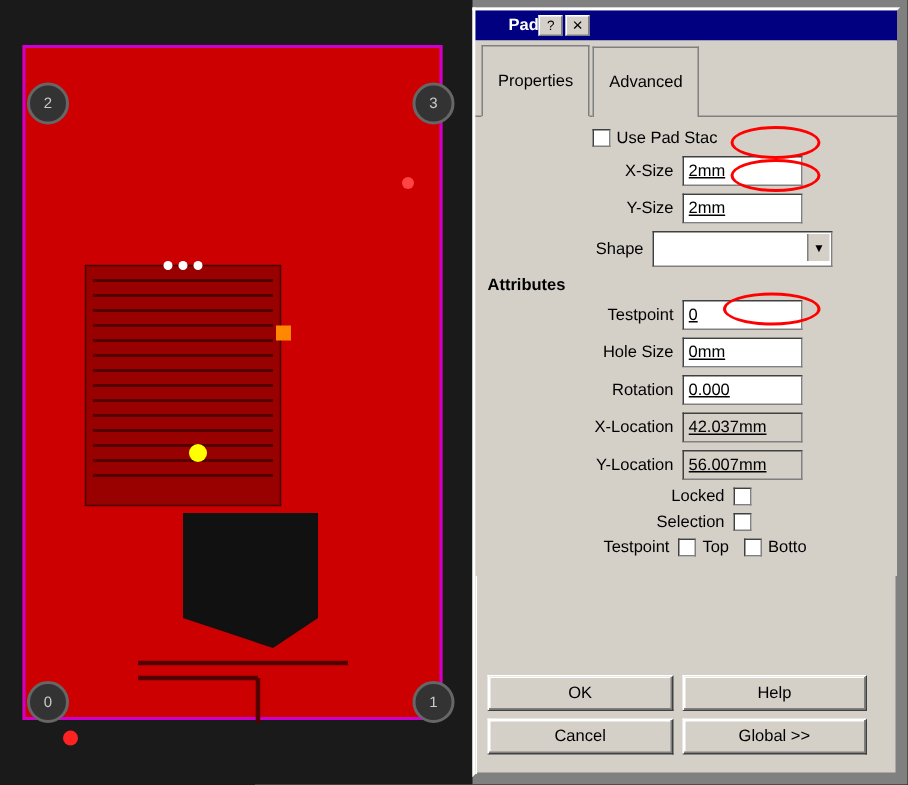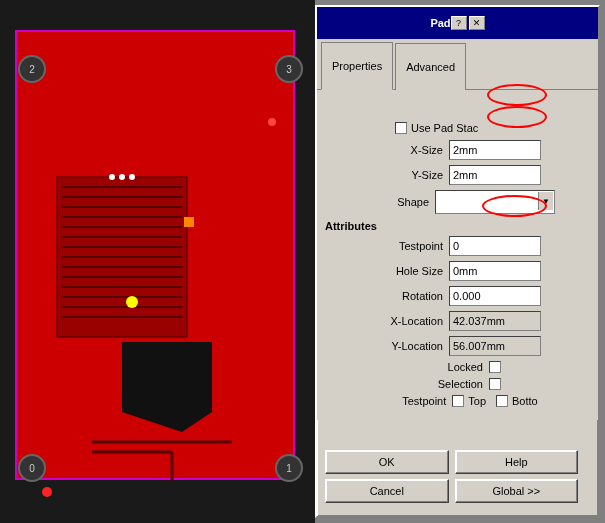--- a/index.html
+++ b/index.html
@@ -85,22 +85,22 @@
       border-bottom-color: #808080;
       box-shadow: inset 1px 1px 0 #fff, inset -1px -1px 0 #808080;
     }
 
     .dialog-titlebar {
       background: #000080;
       color: #fff;
       padding: 3px 22px;
       display: flex;
       align-items: center;
-      justify-content: center;
-      height: 32px;
+      justify-content: flex-start;
+      height: 20px;
     }
 
     .dialog-title {
       font-size: 11px;
       font-weight: bold;
     }
 
     .titlebar-buttons {
       display: flex;
       gap: 2px;
@@ -174,21 +174,21 @@
       height: 20px;
       border: 1px solid #808080;
       border-top-color: #404040;
       border-left-color: #404040;
       background: #fff;
       padding: 1px 3px;
       font-size: 11px;
       font-family: 'MS Sans Serif', Arial, sans-serif;
     }
 
-    .form-input-sm { width: 92px; }
+    .form-input-sm { width: 80px; text-decoration: underline; }
 
     .form-select {
       height: 20px;
       border: 1px solid #808080;
       border-top-color: #404040;
       border-left-color: #404040;
       background: #fff;
       font-size: 11px;
       font-family: 'MS Sans Serif', Arial, sans-serif;
       width: 120px;
@@ -393,21 +393,21 @@
     <div class="tab active">
       <span>Properties</span>
     </div>
     <div class="tab">
       <span>Advanced</span>
     </div>
   </div>
 
   <div class="tab-content-area">
 
-    <div class="use-pad-stac" style="margin-left:70px;margin-top:24px;">
+    <div class="use-pad-stac" style="margin-left:70px;">
       <div class="win-checkbox"></div>
       <span>Use Pad Stac</span>
     </div>
 
     <div class="form-row" style="position:relative;">
       <span class="form-label">X-Size</span>
       <input class="form-input form-input-sm" type="text" value="2mm" style="">
     </div>
 
     <div class="form-row">

